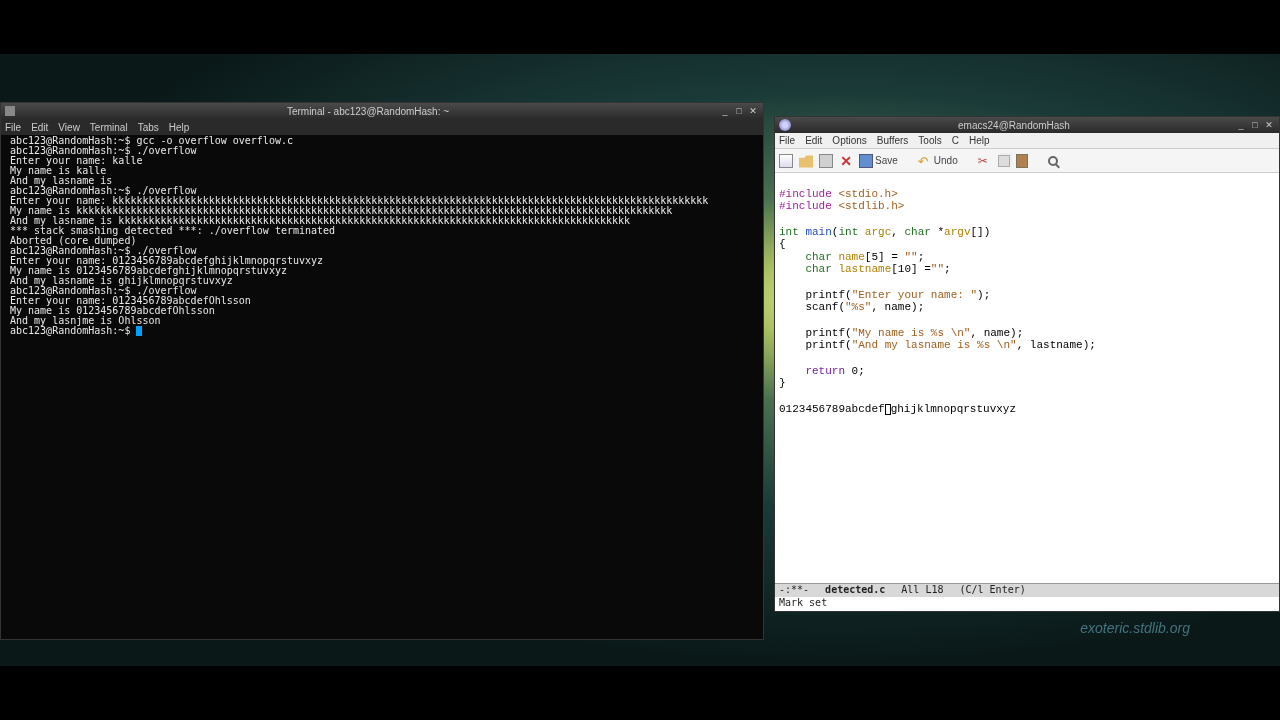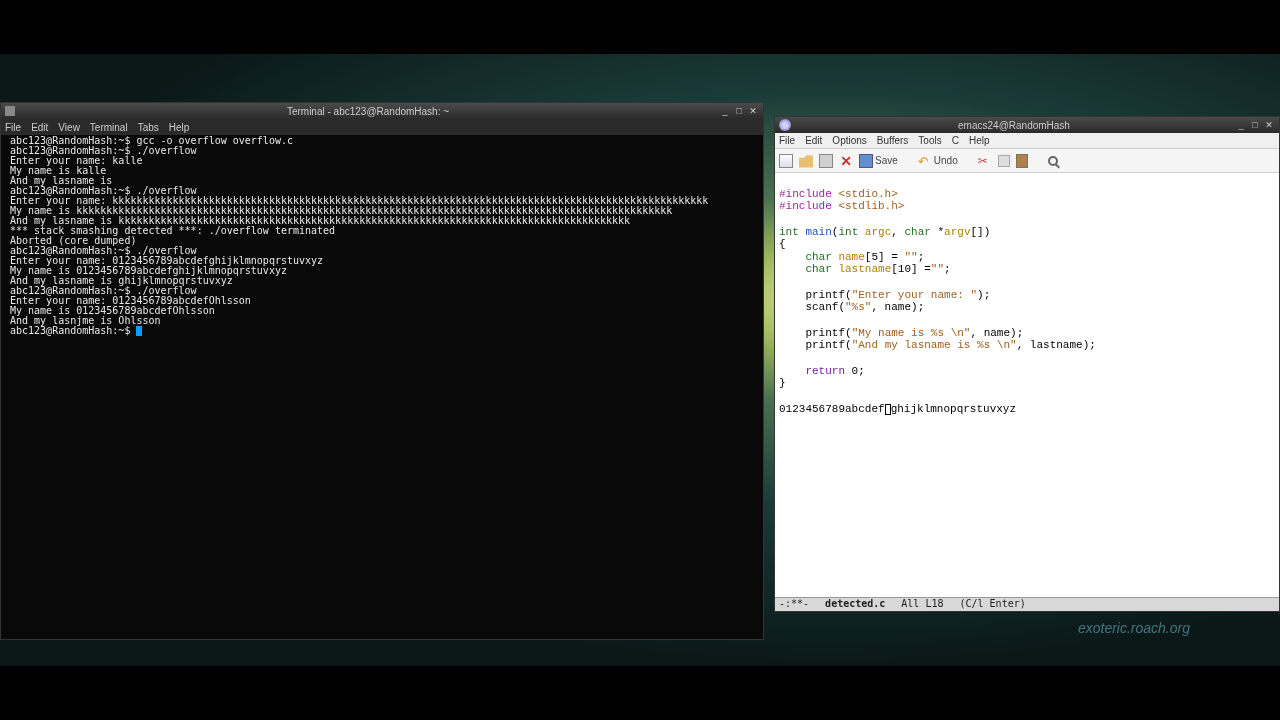--- a/index.html
+++ b/index.html
@@ -172,21 +172,21 @@
   font-size: 10px;
   color: #222;
   padding: 0 4px;
 }
 </style>
 </head>
 <body>
 
 <div class="desktop">
   <div class="fractal-overlay"></div>
-  <div class="watermark">exoteric.roach.org</div>
+  <div class="watermark">exoteric.stdlib.org</div>
 </div>
 
 <div class="terminal">
   <div class="term-titlebar">
     <div class="term-icon"></div>
     <div class="term-title">Terminal - abc123@RandomHash: ~</div>
     <div class="win-btn">_</div>
     <div class="win-btn">□</div>
     <div class="win-btn">✕</div>
   </div>
@@ -274,13 +274,14 @@
 <span>}</span>
 <span></span>
 <span>0123456789abcdef</span><span class="emacs-cursor"></span><span>ghijklmnopqrstuvxyz</span>
 </div>
   <div class="emacs-modeline">
     <span>-:**-</span>
     <span style="font-weight:bold">detected.c</span>
     <span>All L18</span>
     <span>(C/l Enter)</span>
   </div>
+  <div class="emacs-minibuf">Mark set</div>
 </div>
 
 </body></html>

